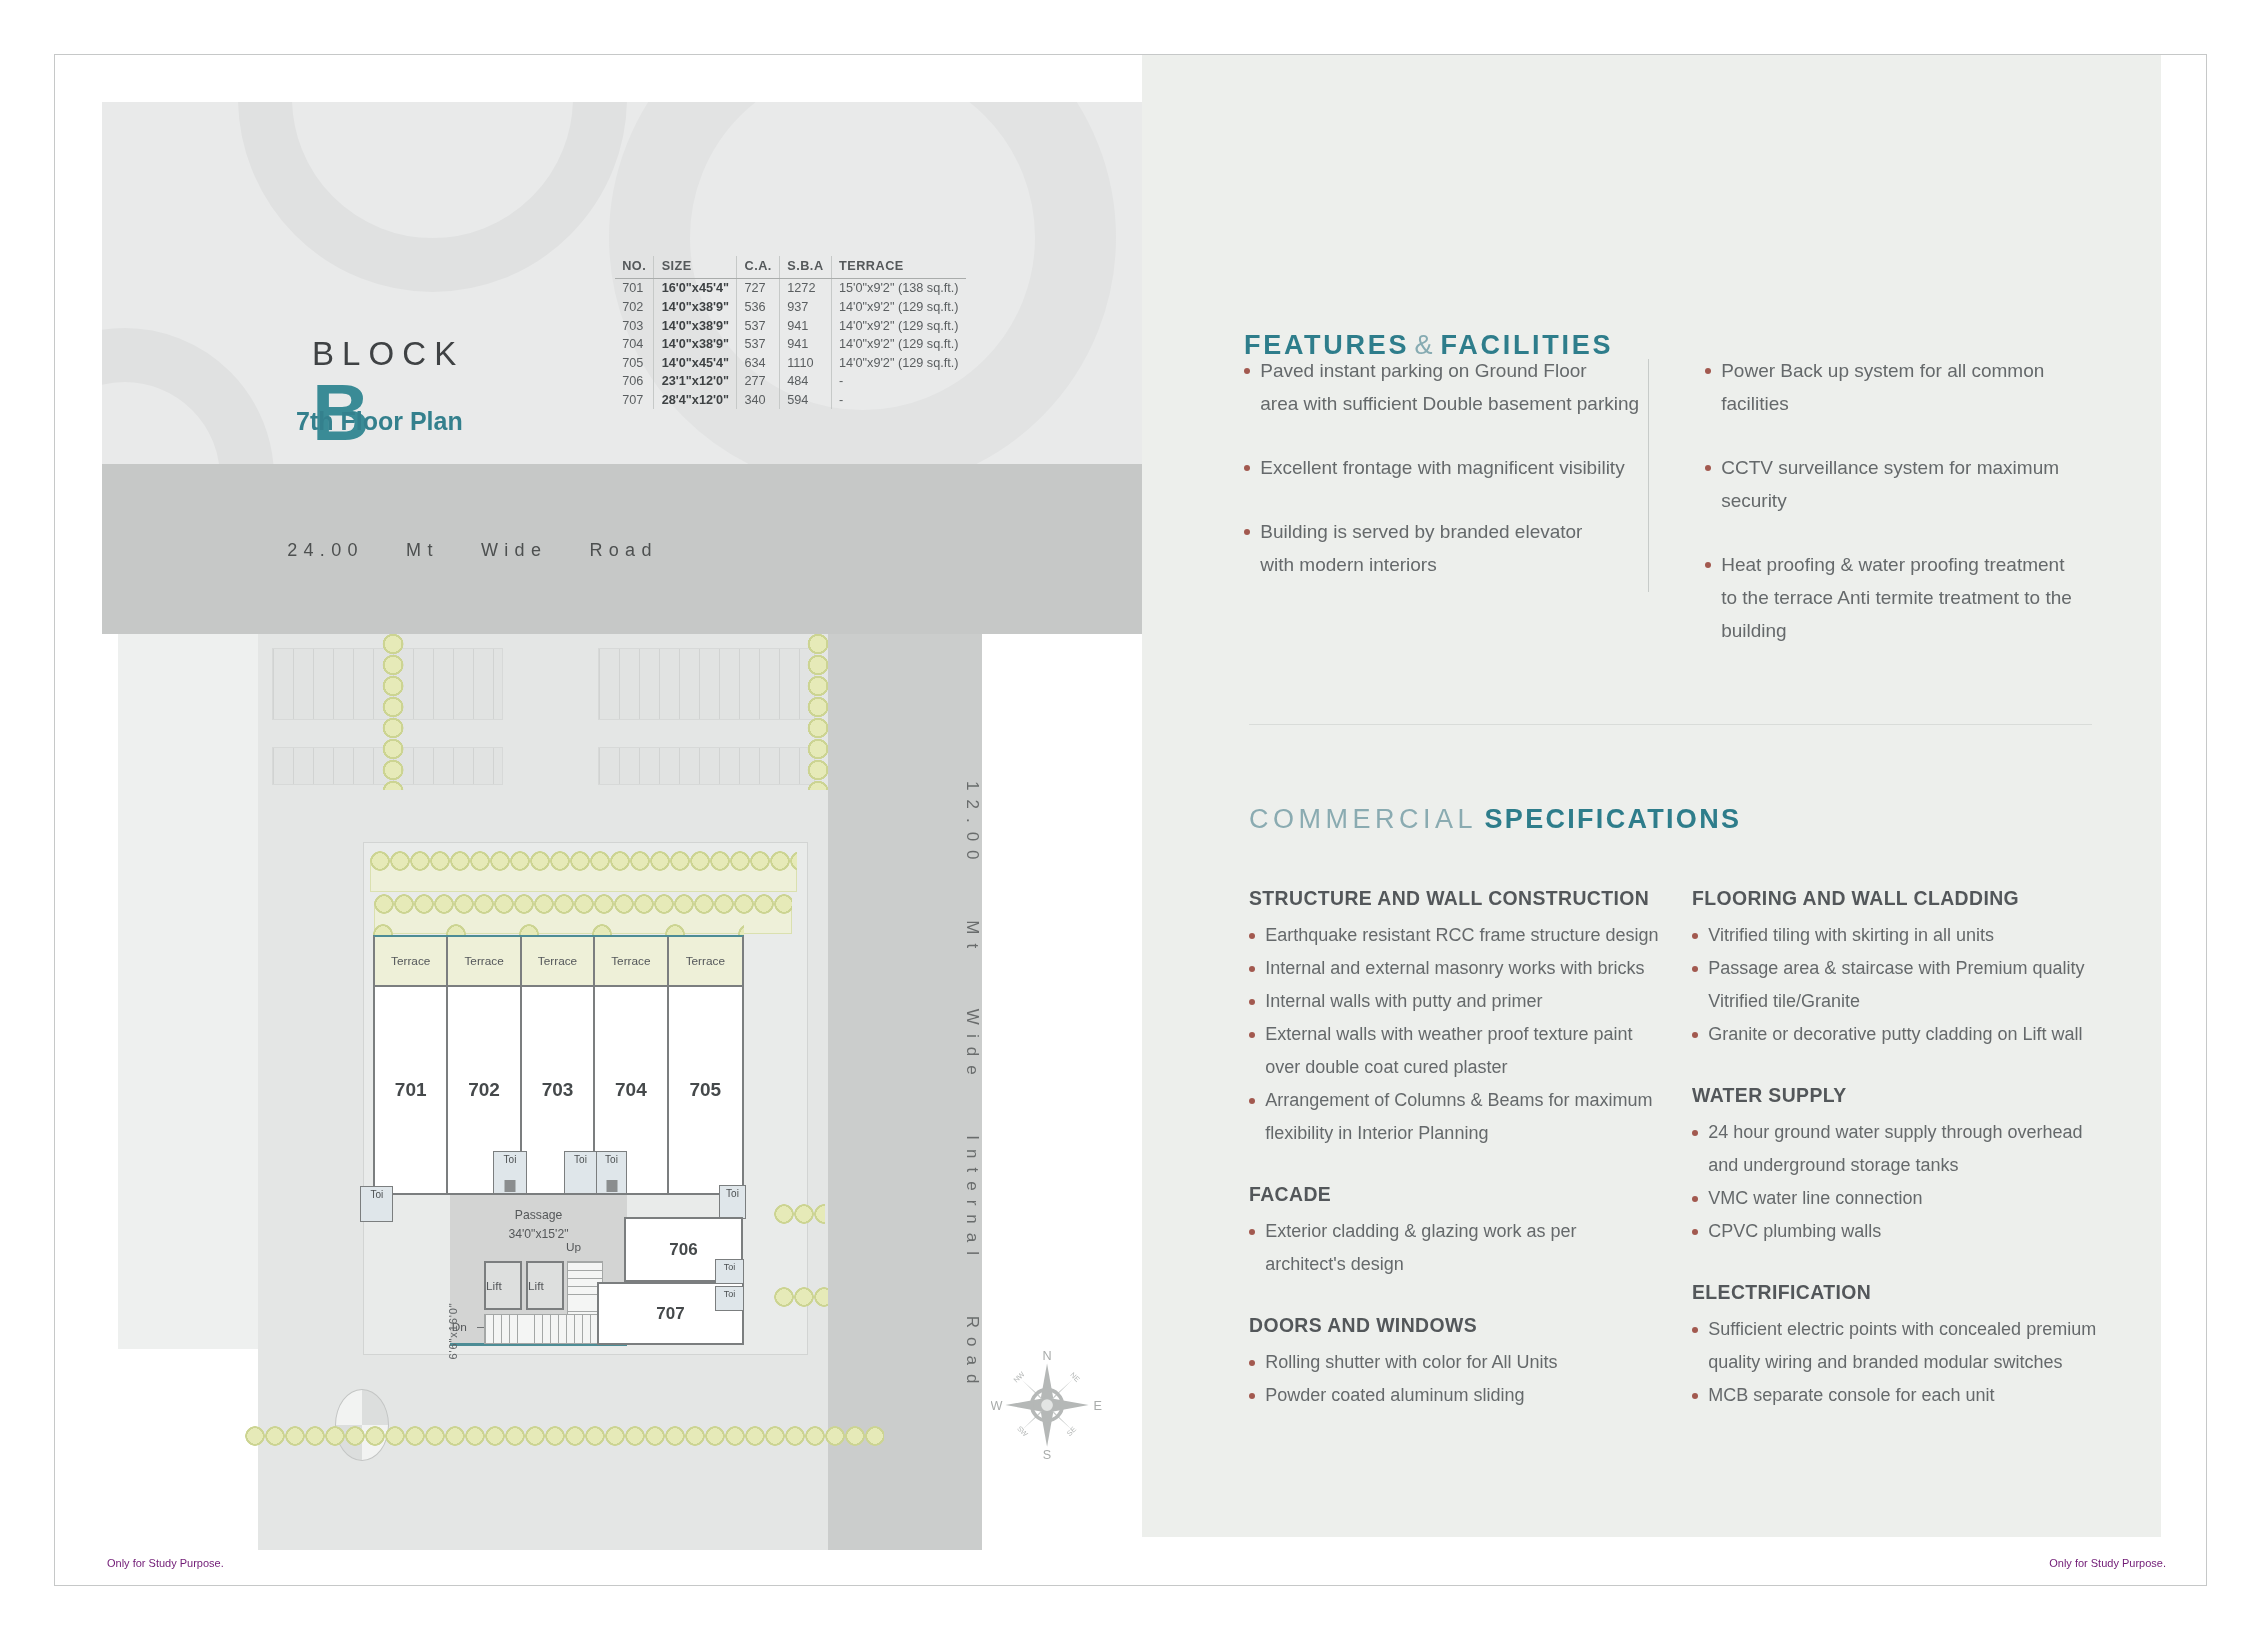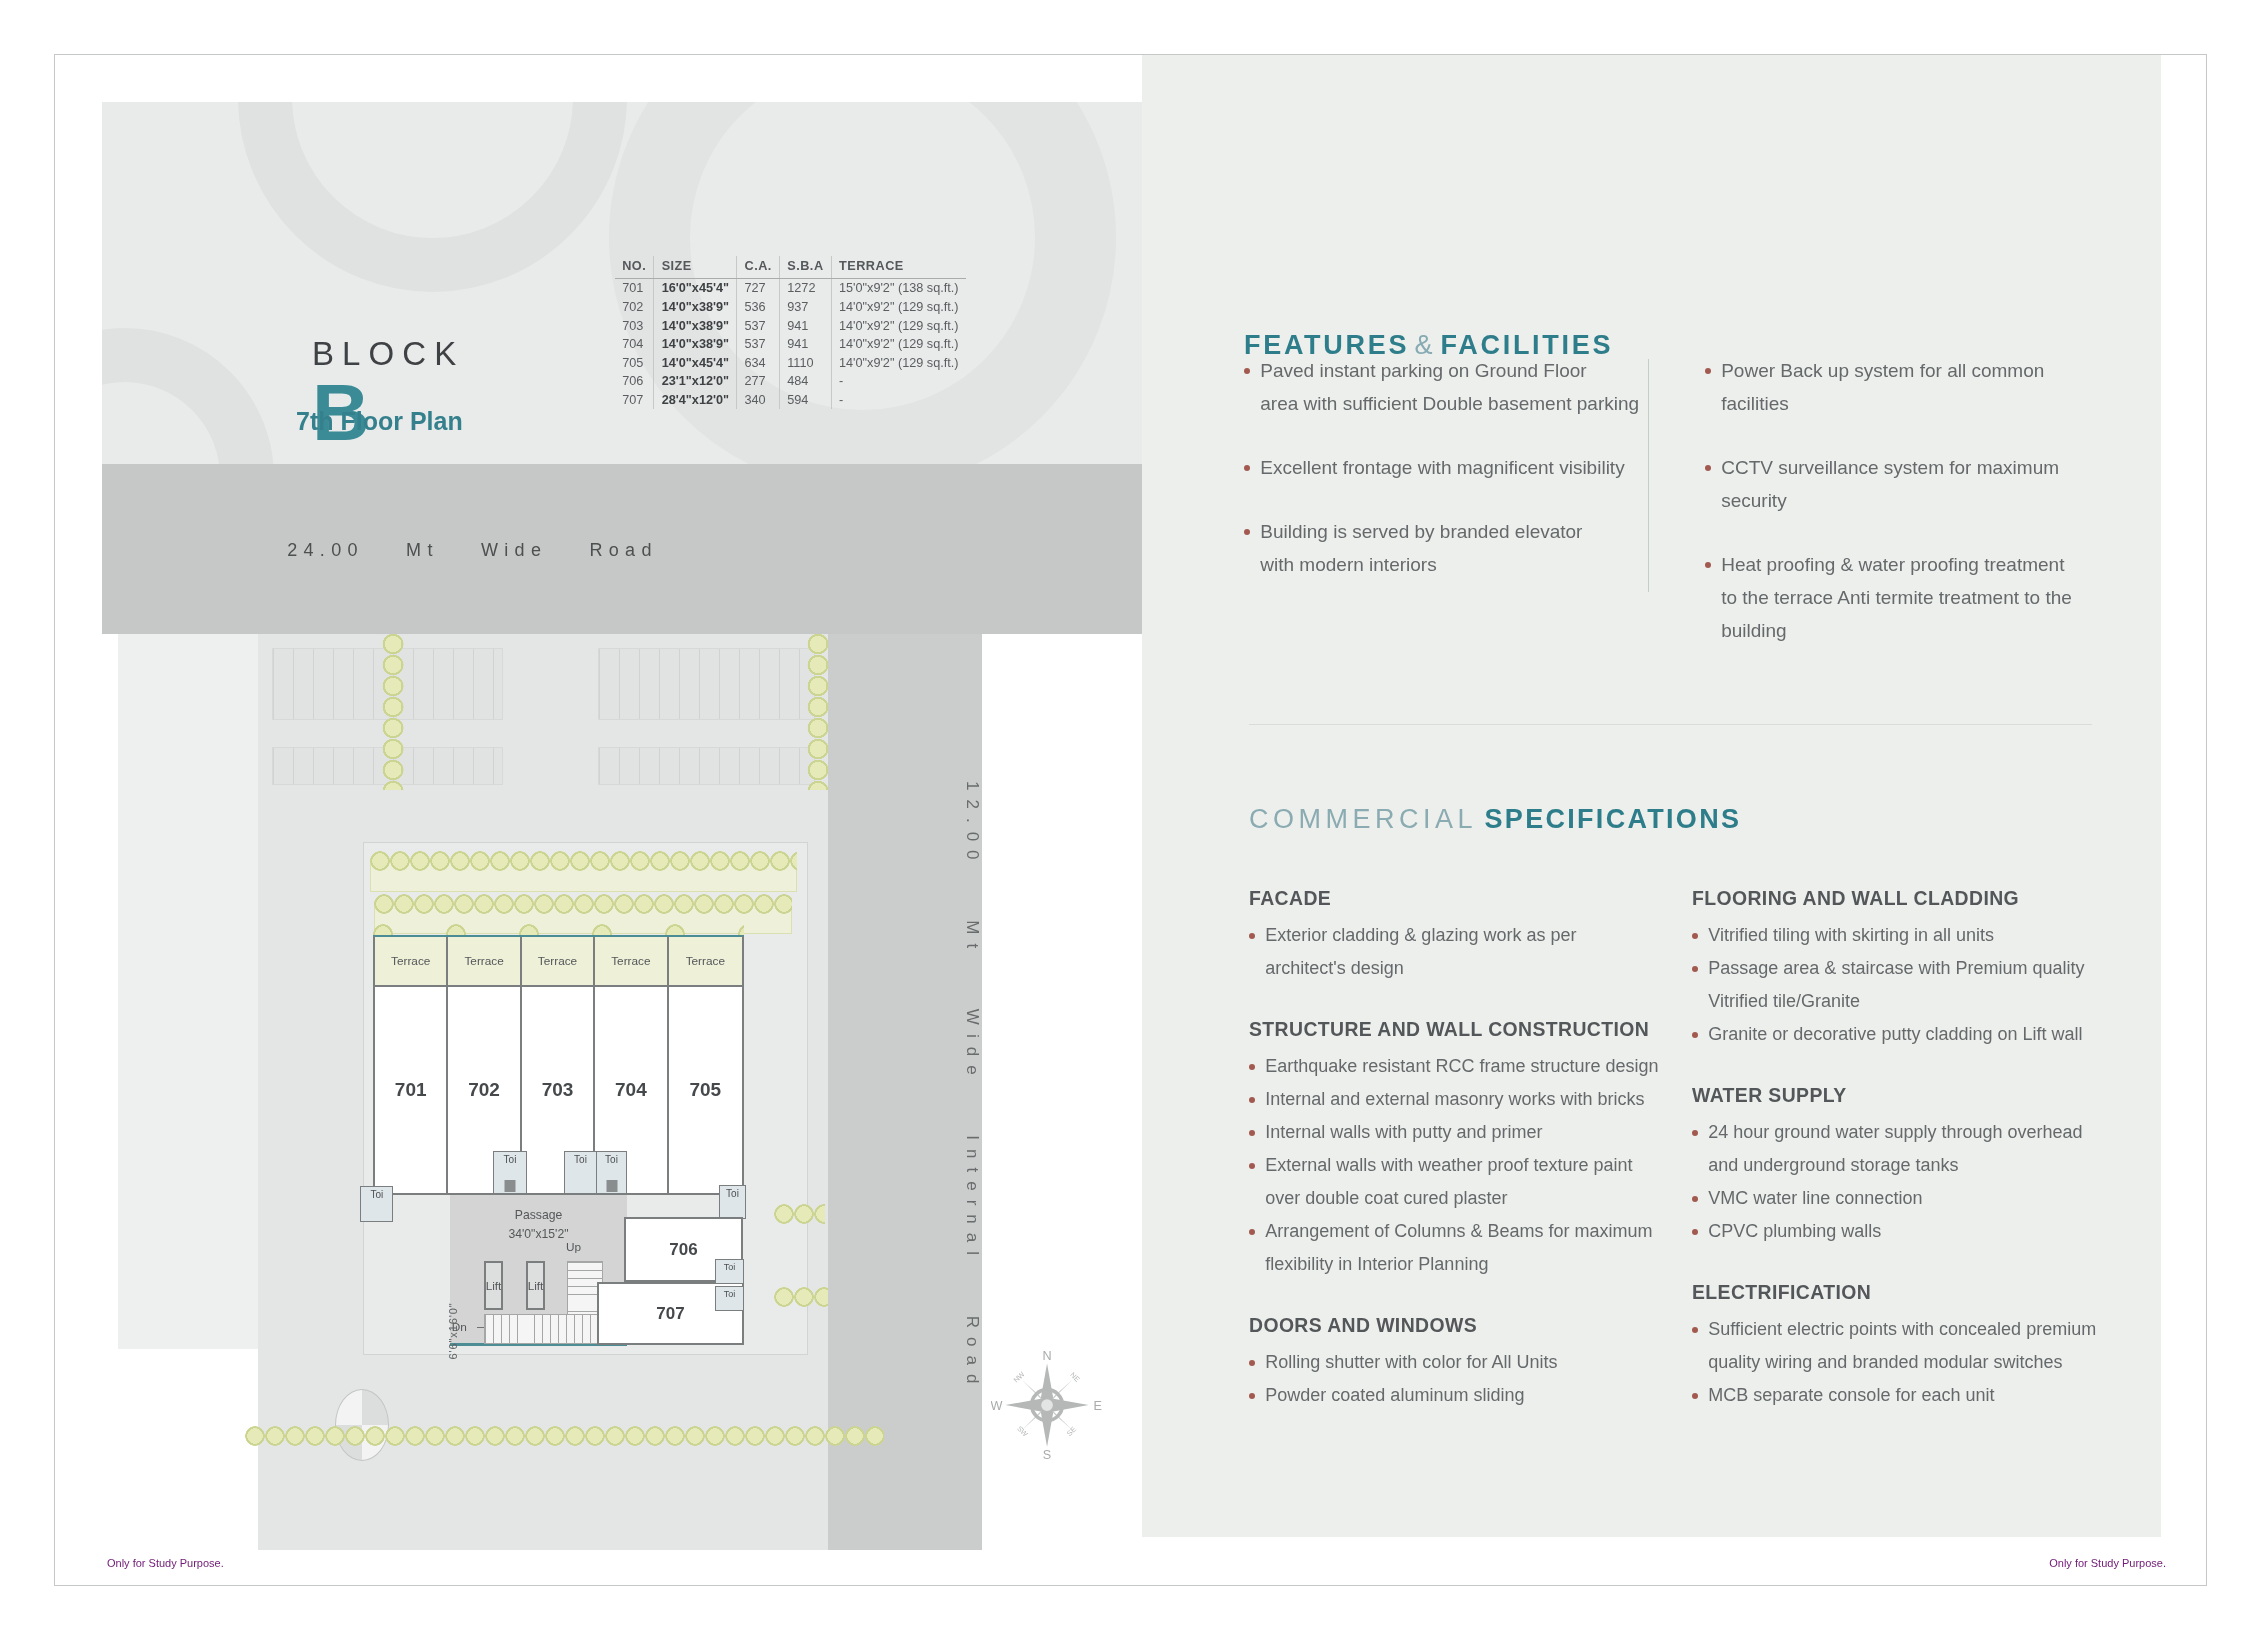--- a/index.html
+++ b/index.html
@@ -118,22 +118,22 @@
   .toi-703 { left: 191px; top: 216px; width: 33px; height: 43px; }
   .toi-704 { left: 223px; top: 216px; width: 31px; height: 43px; }
   .toi-705 { left: 346px; top: 250px; width: 27px; height: 34px; }
   .toi-706 { left: 342px; top: 324px; width: 29px; height: 25px; font-size: 9px; }
   .toi-707 { left: 342px; top: 351px; width: 29px; height: 25px; font-size: 9px; }
 
   .passage { position: absolute; left: 77px; top: 260px; width: 177px; height: 151px; background: #d3d4d3;
              border-bottom: 3.6px solid #4c8c95; }
   .passage .plbl { position: absolute; left: 0; top: 11px; width: 100%; text-align: center;
                    font-size: 12.2px; line-height: 19px; color: #55585a; }
-  .lift { position: absolute; width: 19px; height: 49px; background: #dddfde; border: 2.7px solid #7b7e7f;
-          display: flex; align-items: center; justify-content: center; font-size: 11.8px; color: #54575a; }
+  .lift { position: absolute; width: 38px; height: 49px; background: #dddfde; border: 2.7px solid #7b7e7f;
+          display: flex; align-items: center; justify-content: flex-start; font-size: 11.8px; color: #54575a; }
   .lift1 { left: 34px; top: 66px; } .lift2 { left: 76px; top: 66px; }
   .stair-up { position: absolute; left: 117px; top: 66px; width: 36px; height: 67px; background: #f4f5f4;
               border: 0.9px solid #a4a7a6;
               background-image: repeating-linear-gradient(180deg, #a4a7a6 0 0.9px, transparent 0.9px 8.1px); }
   .up-lbl { position: absolute; left: 116px; top: 45px; font-size: 11.8px; color: #55585a; }
   .stair-dn { position: absolute; left: 34px; top: 119px; width: 119px; height: 30px; background: #f4f5f4;
               border: 0.9px solid #a4a7a6;
               background-image: repeating-linear-gradient(90deg, #a4a7a6 0 0.9px, transparent 0.9px 8.1px); }
   .dn-lbl { position: absolute; left: 1.8px; top: 125px; font-size: 11.8px; color: #55585a; }
   .dn-arrow { position: absolute; left: 27px; top: 132px; width: 62px; height: 0.9px; background: #6f7273; }
@@ -209,50 +209,50 @@
 
       <div class="h-divider"></div>
 
       <div class="spec-title">
         <span class="light">COMMERCIAL</span>
         <span class="strong">SPECIFICATIONS</span>
       </div>
 
       <div class="spec-col left">
           <div class="spec-sec">
+            <h4>STRUCTURE AND WALL CONSTRUCTION</h4>
+            <ul class="blist">
+              <li>
+                <span class="dot"></span>
+                <div>Earthquake resistant RCC frame structure design</div>
+              </li>
+              <li>
+                <span class="dot"></span>
+                <div>Internal and external masonry works with bricks</div>
+              </li>
+              <li>
+                <span class="dot"></span>
+                <div>Internal walls with putty and primer</div>
+              </li>
+              <li>
+                <span class="dot"></span>
+                <div>External walls with weather proof texture paint<br>over double coat cured plaster</div>
+              </li>
+              <li>
+                <span class="dot"></span>
+                <div>Arrangement of Columns &amp; Beams for maximum<br>flexibility in Interior Planning</div>
+              </li>
+            </ul>
+          </div>
+          <div class="spec-sec">
             <h4>FACADE</h4>
             <ul class="blist">
               <li>
                 <span class="dot"></span>
                 <div>Exterior cladding &amp; glazing work as per<br>architect's design</div>
-              </li>
-            </ul>
-          </div>
-          <div class="spec-sec">
-            <h4>STRUCTURE AND WALL CONSTRUCTION</h4>
-            <ul class="blist">
-              <li>
-                <span class="dot"></span>
-                <div>Earthquake resistant RCC frame structure design</div>
-              </li>
-              <li>
-                <span class="dot"></span>
-                <div>Internal and external masonry works with bricks</div>
-              </li>
-              <li>
-                <span class="dot"></span>
-                <div>Internal walls with putty and primer</div>
-              </li>
-              <li>
-                <span class="dot"></span>
-                <div>External walls with weather proof texture paint<br>over double coat cured plaster</div>
-              </li>
-              <li>
-                <span class="dot"></span>
-                <div>Arrangement of Columns &amp; Beams for maximum<br>flexibility in Interior Planning</div>
               </li>
             </ul>
           </div>
           <div class="spec-sec">
             <h4>DOORS AND WINDOWS</h4>
             <ul class="blist">
               <li>
                 <span class="dot"></span>
                 <div>Rolling shutter with color for All Units</div>
               </li>

